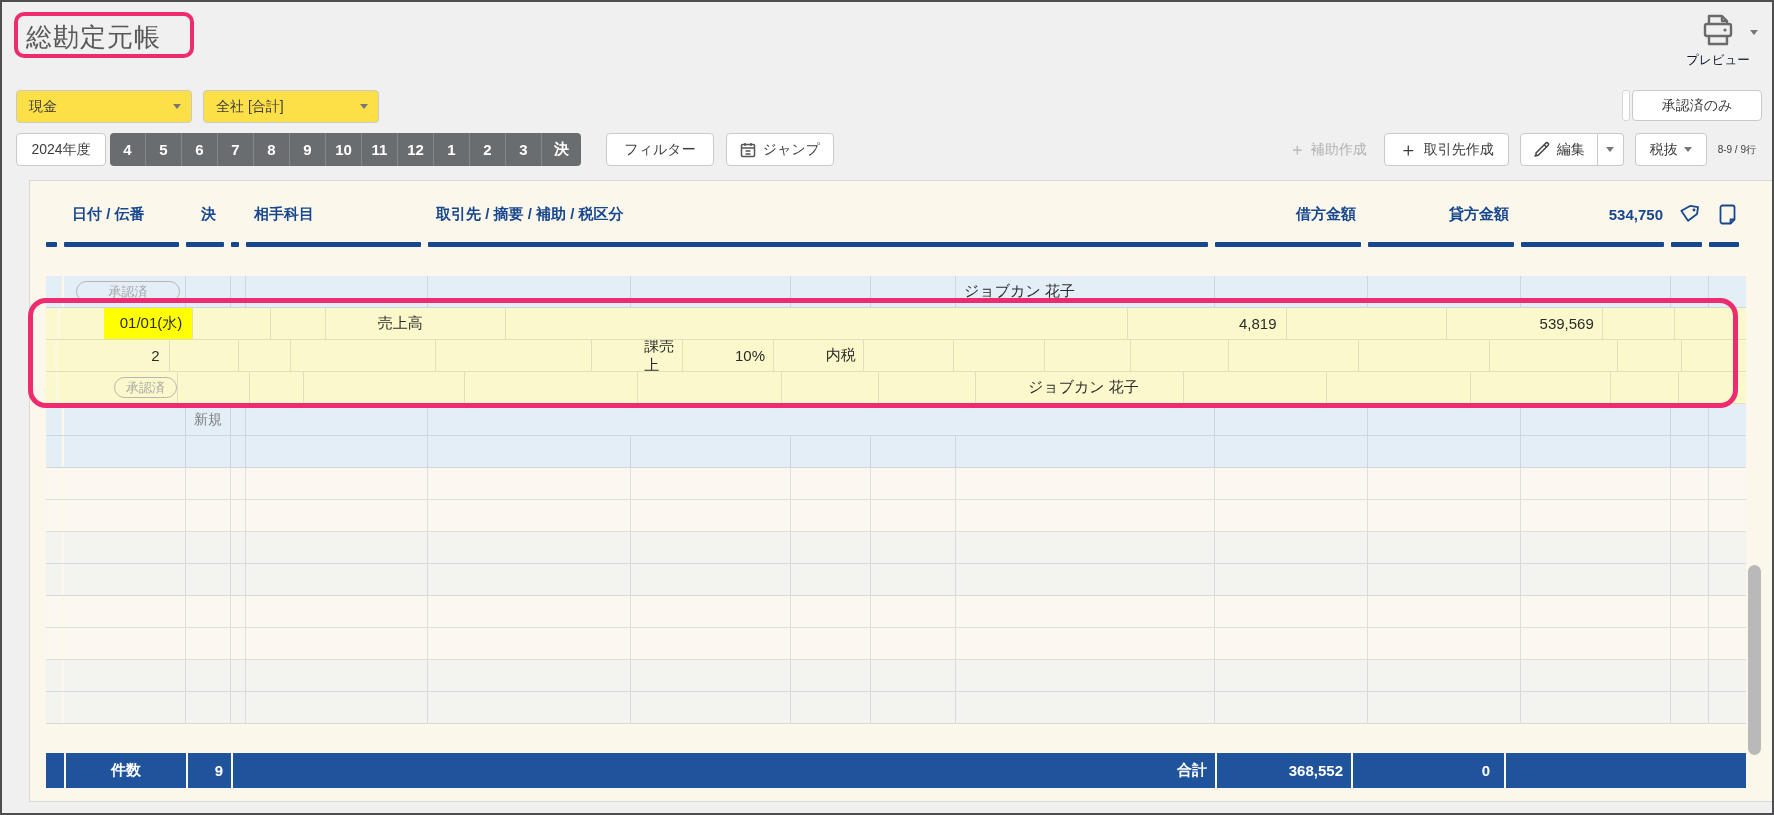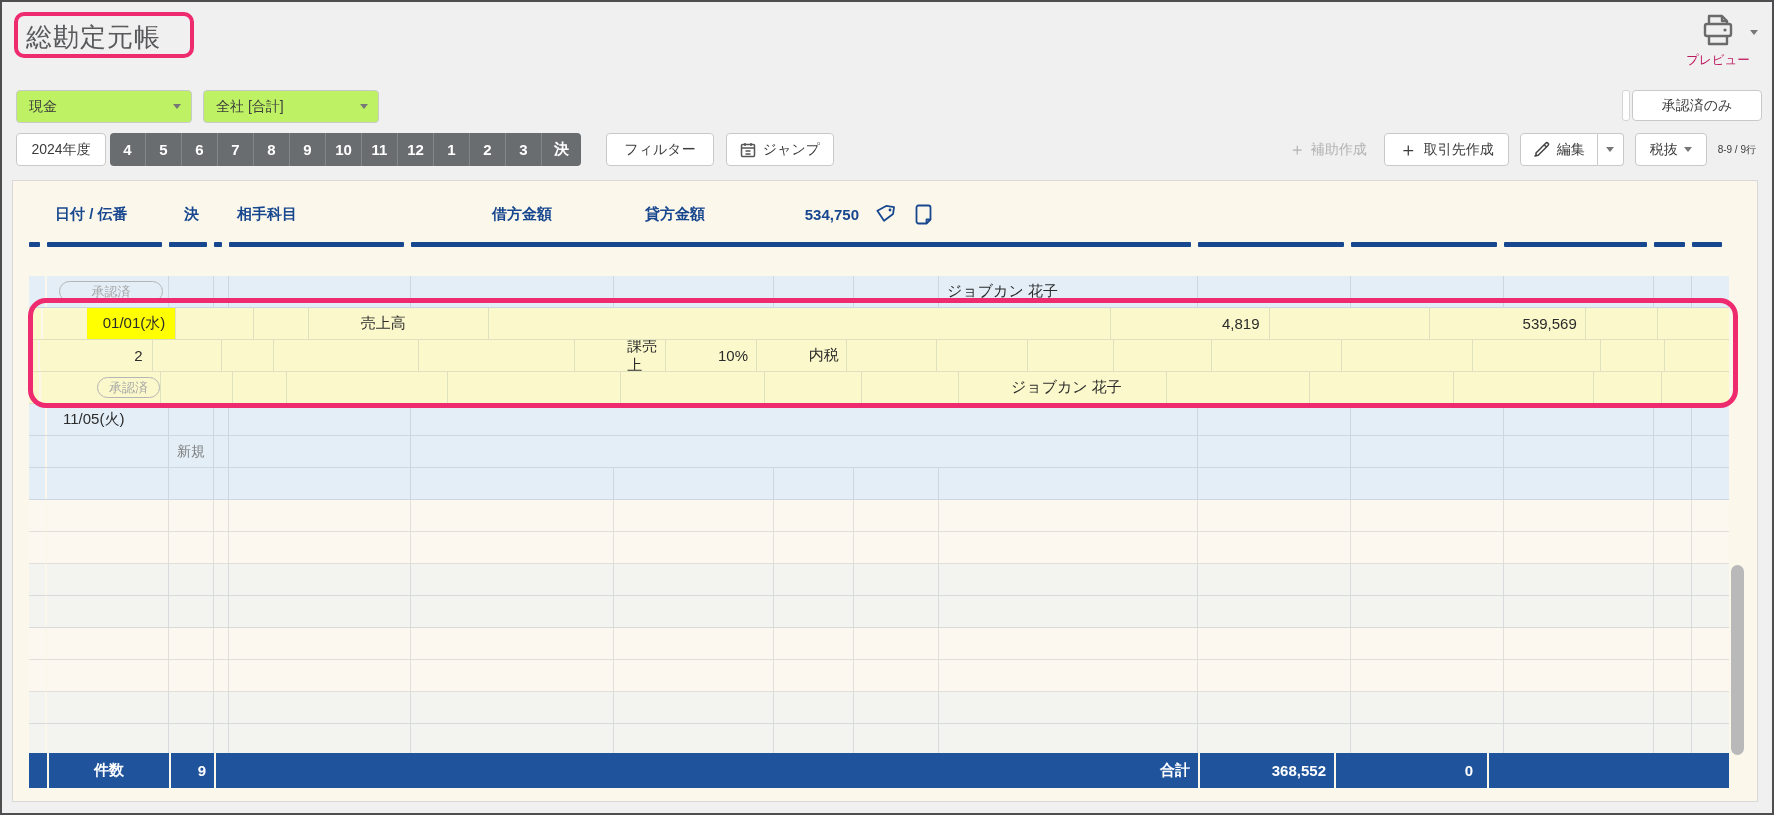--- a/index.html
+++ b/index.html
@@ -9,26 +9,26 @@
 
   
   .annotate { position:absolute; border:4px solid #ee2b6e; border-radius:10px;
               pointer-events:none; z-index:60; background:transparent; }
   .annotate.big { border-width:5px; border-radius:18px; }
 
   
   .page-title { position:absolute; left:24px; top:18px; font-size:26px; color:#58595b; letter-spacing:1px; }
   .preview-wrap { position:absolute; left:1676px; top:10px; width:80px; text-align:center; }
   .preview-wrap svg { display:block; margin:0 auto; }
-  .preview-label { margin-top:4px; font-size:12.5px; color:#be185d; }
+  .preview-label { margin-top:4px; font-size:12.5px; color:#0f172a; }
   .preview-caret { position:absolute; left:1748px; top:28px; }
   .caret { display:inline-block; width:0; height:0; border-left:4.5px solid transparent;
            border-right:4.5px solid transparent; border-top:5.5px solid #777; }
 
-  .select-box { position:absolute; top:88px; height:33px; background:#bef264; border:1px solid #c9c9c9;
+  .select-box { position:absolute; top:88px; height:33px; background:#fde047; border:1px solid #c9c9c9;
                 border-radius:4px; display:flex; align-items:center; justify-content:space-between;
                 padding:0 10px 0 12px; font-size:14px; color:#3c3c3c; cursor:pointer; }
   .btn { background:#fff; border:1px solid #c9c9c9; border-radius:4px; font-size:14px; color:#3c3c3c;
          display:flex; align-items:center; justify-content:center; cursor:pointer; }
   .approved-only { position:absolute; left:1630px; top:88px; width:130px; height:31px; }
   .sliver { position:absolute; left:1620px; top:88px; width:8px; height:31px; background:#fff;
             border:1px solid #d5d5d5; border-radius:3px; }
 
   .fiscal-year { position:absolute; left:14px; top:131px; width:90px; height:33px; }
   .month-strip { position:absolute; left:108px; top:131px; height:33px; display:flex;
@@ -44,21 +44,21 @@
   .ghost-btn { border:none; background:transparent; color:#b3b3b3; font-size:14px; display:flex;
                align-items:center; gap:5px; cursor:default; padding:0 6px; height:33px; }
   .plus { font-size:17px; line-height:1; }
   .solid-btn { height:33px; padding:0 14px; gap:6px; }
   .split { display:flex; height:33px; }
   .split .main { border-radius:4px 0 0 4px; padding:0 12px; gap:7px; }
   .split .drop { border-radius:0 4px 4px 0; border-left:none; width:26px; }
   .rows-indicator { font-size:10px; color:#3c3c3c; }
 
   
-  .panel { position:absolute; left:10px; top:178px; width:1746px; height:622px;
+  .panel { position:absolute; left:27px; top:178px; width:1746px; height:622px;
            background:#fcf7eb; border:1px solid #d8d8d8; }
   .thead { position:absolute; left:16px; top:12px; width:1700px; height:42px; display:flex;
            align-items:center; color:#17478e; font-weight:bold; font-size:15px; }
   .thead > div { display:flex; align-items:center; }
   .col-bars { position:absolute; left:16px; top:61px; height:5px; display:flex; }
   .col-bars div { height:5px; background:#17478e; border-radius:1px; margin-right:7px; }
 
   .rows { position:absolute; left:16px; top:74px; width:1700px;margin-top:21px; }
   .trow { display:flex; height:32px; border-bottom:1px solid rgba(125,135,145,0.22); }
   .trow > div { border-right:1px solid rgba(125,135,145,0.22); display:flex; align-items:center;
@@ -190,20 +190,21 @@
   </div>
 
   <div class="panel">
 
     <div class="thead">
       <div class="cg"></div>
       <div class="cd th-date">日付 / 伝番</div>
       <div class="ck">決</div>
       <div class="cn"></div>
       <div class="ca">相手科目</div>
+      <div class="pwide">取引先 / 摘要 / 補助 / 税区分</div>
       <div class="cdeb th-right">借方金額</div>
       <div class="ccred th-right">貸方金額</div>
       <div class="cbal">534,750</div>
       <div class="ctag">
         <svg width="22" height="20" viewBox="0 0 22 20">
           <g fill="none" stroke="#17478e" stroke-width="1.8" stroke-linejoin="round">
             <path d="M2 8 L10 2 h8 v7 l-8 8 z" transform="rotate(8 11 10)"></path>
             <circle cx="15" cy="6" r="1.4" fill="#17478e" stroke="none"></circle>
           </g>
         </svg>
@@ -304,33 +305,20 @@
           <div class="p80"></div>
           <div class="p85"></div>
         <div class="pname muted">ジョブカン 花子</div>
         <div class="cdeb"></div>
           <div class="ccred"></div>
           <div class="cbal"></div>
           <div class="ctag"></div>
           <div class="cmemo"></div>
       </div>
 
-      <div class="trow bg-blue">
-        <div class="cg"></div>
-        <div class="cd date-plain">11/05(火)</div>
-        <div class="ck"></div>
-          <div class="cn"></div>
-          <div class="ca"></div>
-        <div class="pwide"></div>
-        <div class="cdeb"></div>
-          <div class="ccred"></div>
-          <div class="cbal"></div>
-          <div class="ctag"></div>
-          <div class="cmemo"></div>
-      </div>
 
       <div class="trow bg-blue">
         <div class="cg"></div>
           <div class="cd"></div>
         <div class="ck muted" style="font-size:14px; color:#7d7d7d;">新規</div>
         <div class="cn"></div>
           <div class="ca"></div>
         <div class="pwide"></div>
         <div class="cdeb"></div>
           <div class="ccred"></div>

